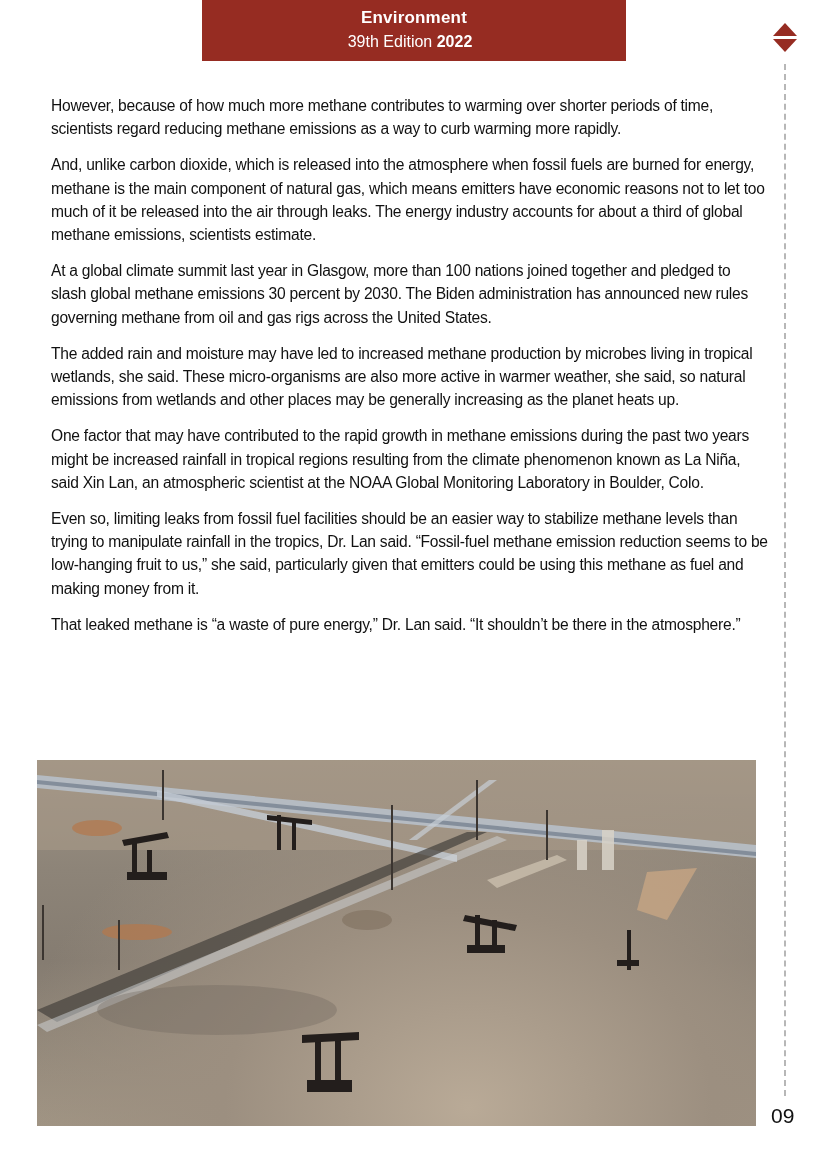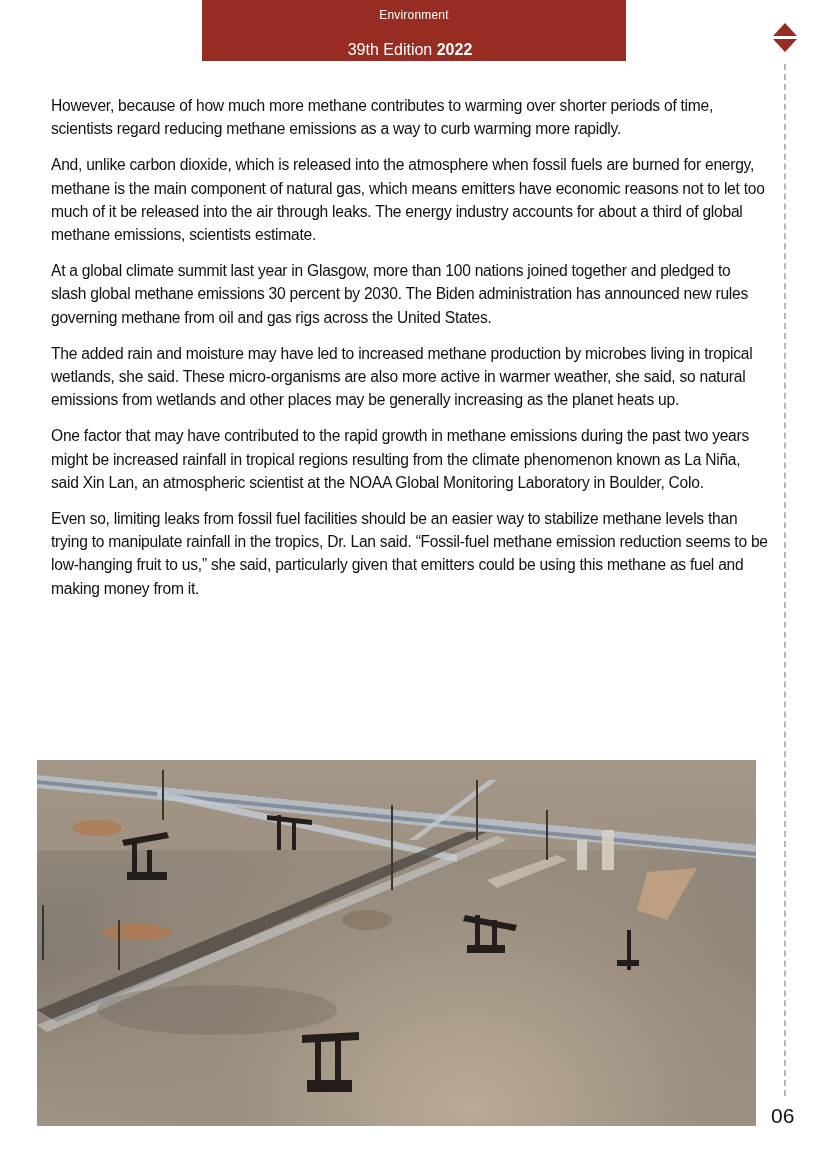--- a/index.html
+++ b/index.html
@@ -7,26 +7,25 @@
       width: 827px; height: 1169px; position: relative; overflow: hidden;
       font-family: "Liberation Sans", "DejaVu Sans", sans-serif;
       color: #111111;
     }
     .header {
       position: absolute; left: 202px; top: 0; width: 424px; height: 61px;
       background: #962c22; color: #ffffff; text-align: center;
     }
     .header .title {
       position: absolute; left: 0; right: 0; top: 8px;
-      font-size: 12px; font-weight: normal; letter-spacing: 0.2px;
+      font-size: 17px; font-weight: bold; letter-spacing: 0.2px;
     }
     .header .edition {
       position: absolute; left: 0; right: 8px; top: 33px;
       font-size: 16px;
-      margin-top: 8px;
     }
     .header .edition b { font-weight: bold; }
 
     .diamond { position: absolute; left: 772px; top: 23px; width: 26px; height: 30px; }
     .dashline {
       position: absolute; left: 784px; top: 64px; width: 0; height: 1032px;
       border-left: 2px dashed #b7b7b7;
     }
     .page-num {
       position: absolute; left: 771px; top: 1104px; font-size: 21px; color: #111;
@@ -63,20 +62,21 @@
 
 <div class="dashline"></div>
 
 <div class="article">
   <p>However, because of how much more methane contributes to warming over shorter periods of time, scientists regard reducing methane emissions as a way to curb warming more rapidly.</p>
   <p>And, unlike carbon dioxide, which is released into the atmosphere when fossil fuels are burned for energy, methane is the main component of natural gas, which means emitters have economic reasons not to let too much of it be released into the air through leaks. The energy industry accounts for about a third of global methane emissions, scientists estimate.</p>
   <p>At a global climate summit last year in Glasgow, more than 100 nations joined together and pledged to slash global methane emissions 30 percent by 2030. The Biden administration has announced new rules governing methane from oil and gas rigs across the United States.</p>
   <p>The added rain and moisture may have led to increased methane production by microbes living in tropical wetlands, she said. These micro-organisms are also more active in warmer weather, she said, so natural emissions from wetlands and other places may be generally increasing as the planet heats up.</p>
   <p>One factor that may have contributed to the rapid growth in methane emissions during the past two years might be increased rainfall in tropical regions resulting from the climate phenomenon known as La Niña, said Xin Lan, an atmospheric scientist at the NOAA Global Monitoring Laboratory in Boulder, Colo.</p>
   <p>Even so, limiting leaks from fossil fuel facilities should be an easier way to stabilize methane levels than trying to manipulate rainfall in the tropics, Dr. Lan said. “Fossil-fuel methane emission reduction seems to be low-hanging fruit to us,” she said, particularly given that emitters could be using this methane as fuel and making money from it.</p>
+  <p>That leaked methane is “a waste of pure energy,” Dr. Lan said. “It shouldn’t be there in the atmosphere.”</p>
 </div>
 
 <div class="photo">
   <svg width="719" height="366" viewBox="0 0 719 366">
 
     <rect x="0" y="0" width="719" height="90" fill="#a99b88" opacity="0.55"></rect>
 
     <polygon points="0,15 719,85 719,98 0,28" fill="#b9c2cc" opacity="0.85"></polygon>
     <polygon points="0,20 719,92 719,96 0,24" fill="#6f7b8a" opacity="0.7"></polygon>
     <polygon points="120,30 420,95 420,102 120,37" fill="#c4ccd4" opacity="0.8"></polygon>
@@ -127,13 +127,13 @@
       <polygon points="265,275 322,272 322,280 265,283"></polygon>
       <rect x="270" y="320" width="45" height="12"></rect>
     </g>
     <g fill="#231e1c">
       <rect x="590" y="170" width="4" height="40"></rect>
         <rect x="580" y="200" width="22" height="6"></rect>
     </g>
   </svg>
 </div>
 
-<div class="page-num">06</div>
+<div class="page-num">09</div>
 
 </body></html>

